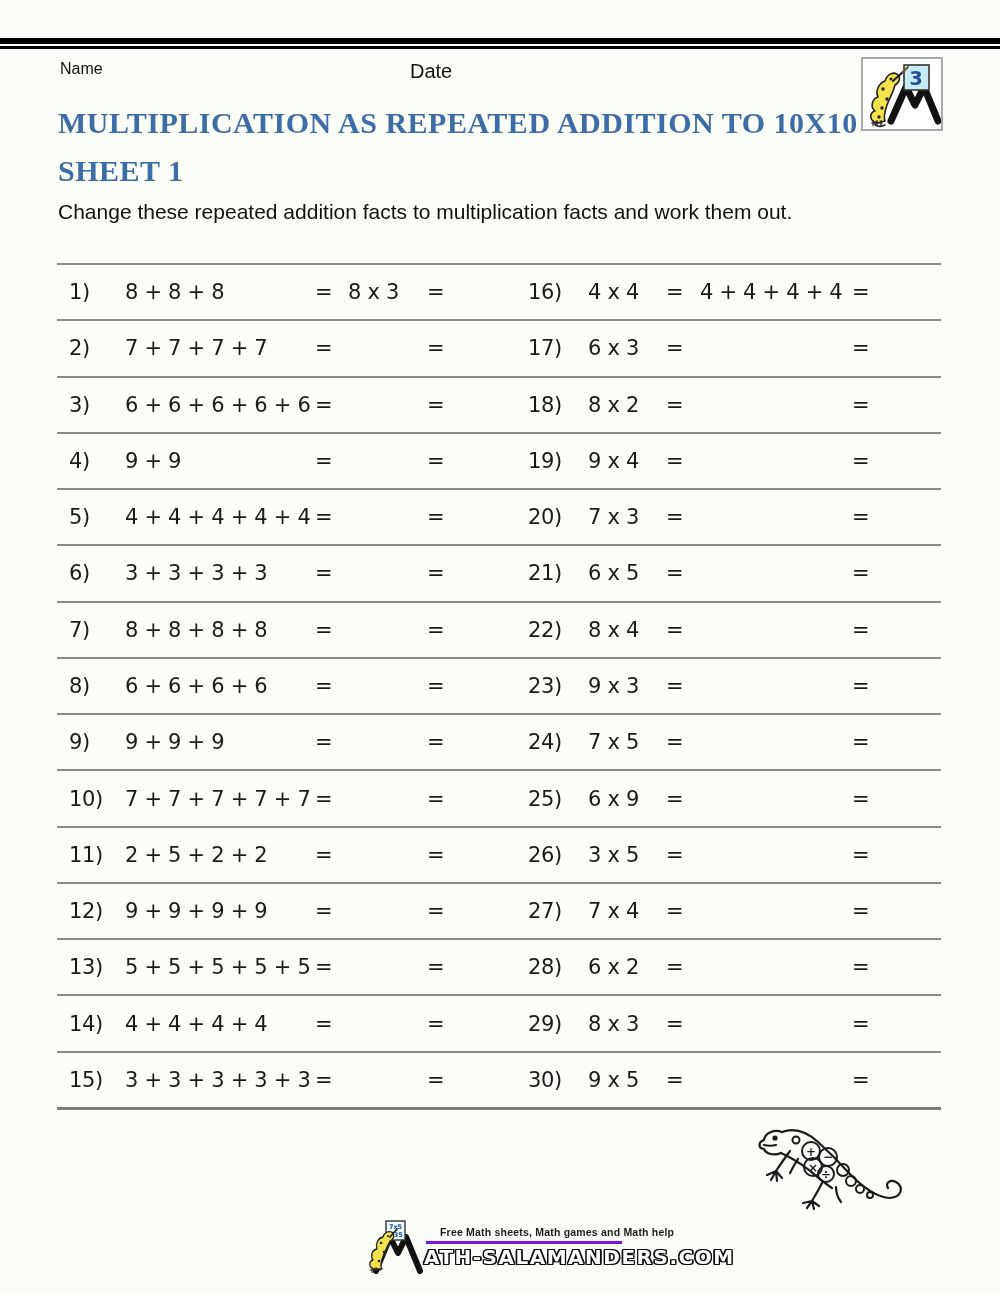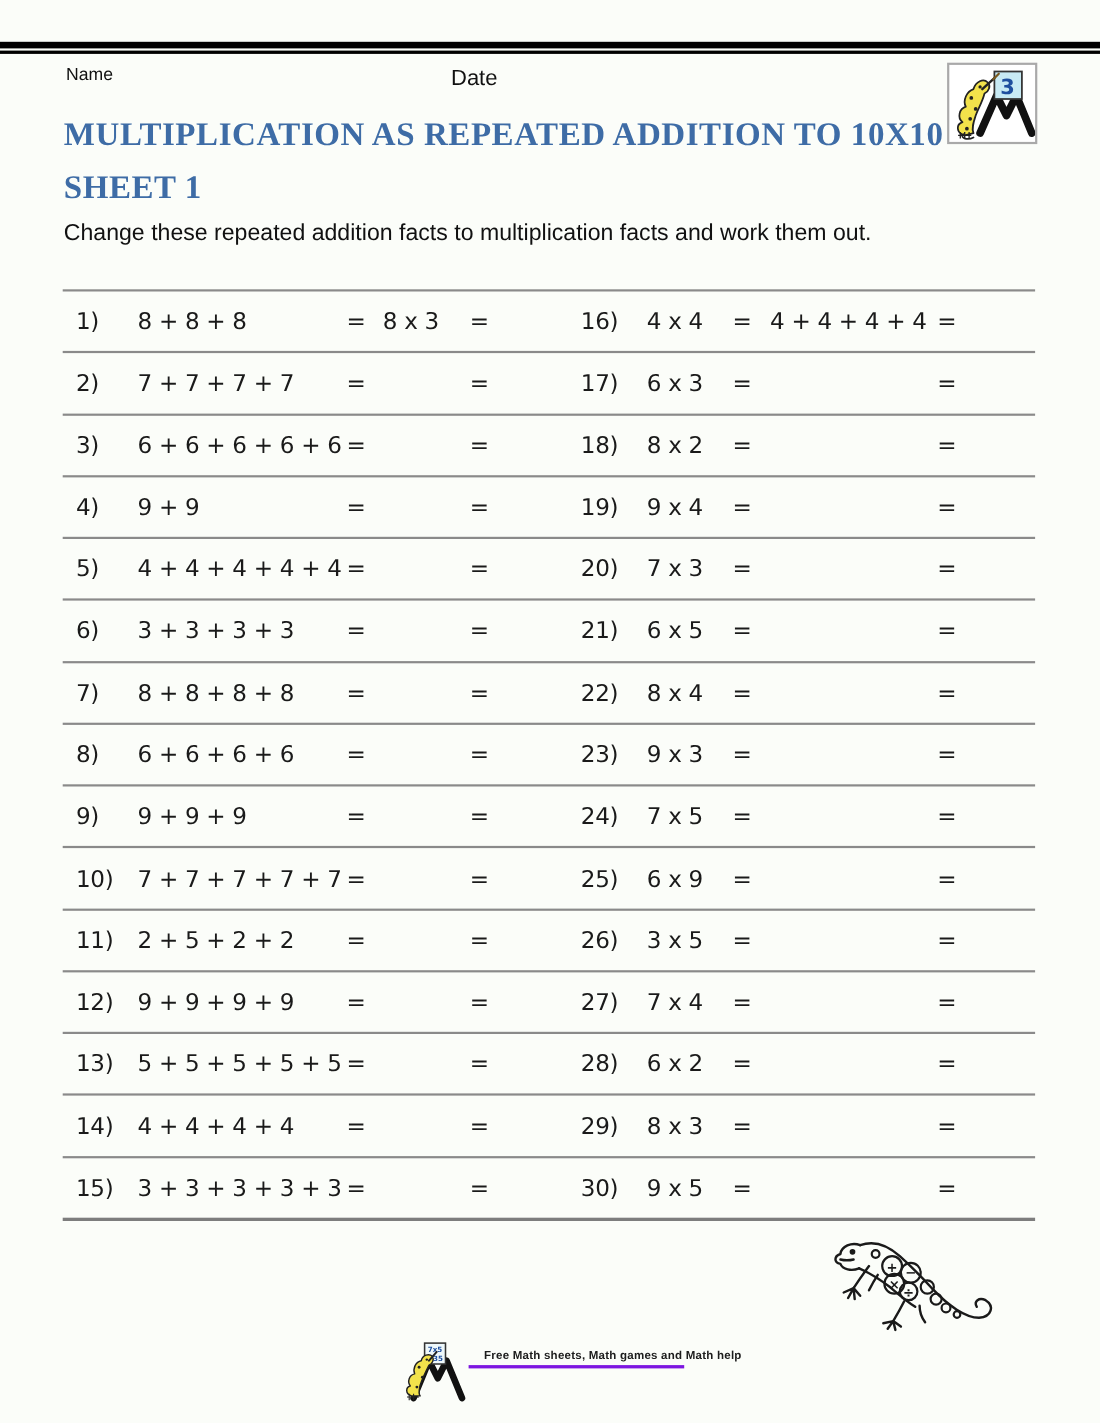--- a/index.html
+++ b/index.html
@@ -368,14 +368,15 @@
       <path d="M24,18 L31,10" fill="none" stroke="#222" stroke-width="1.8" stroke-linecap="round"></path>
       <circle cx="15" cy="24" r="1.3" fill="#222"></circle>
         <circle cx="18" cy="33" r="1.3" fill="#222"></circle>
       <circle cx="13" cy="42" r="1.3" fill="#222"></circle>
         <circle cx="22" cy="17" r="1.1" fill="#222"></circle>
       <path d="M4,51 L15,51 M6,48 L6,54 M10,48 L10,54" stroke="#222" stroke-width="1"></path>
     </svg>
   </div>
   <div class="footer-tagline">Free Math sheets, Math games and Math help</div>
   <div class="footer-rule"></div>
+  <div class="footer-site">ATH-SALAMANDERS.COM</div>
 
 </div>
 
 </body></html>

